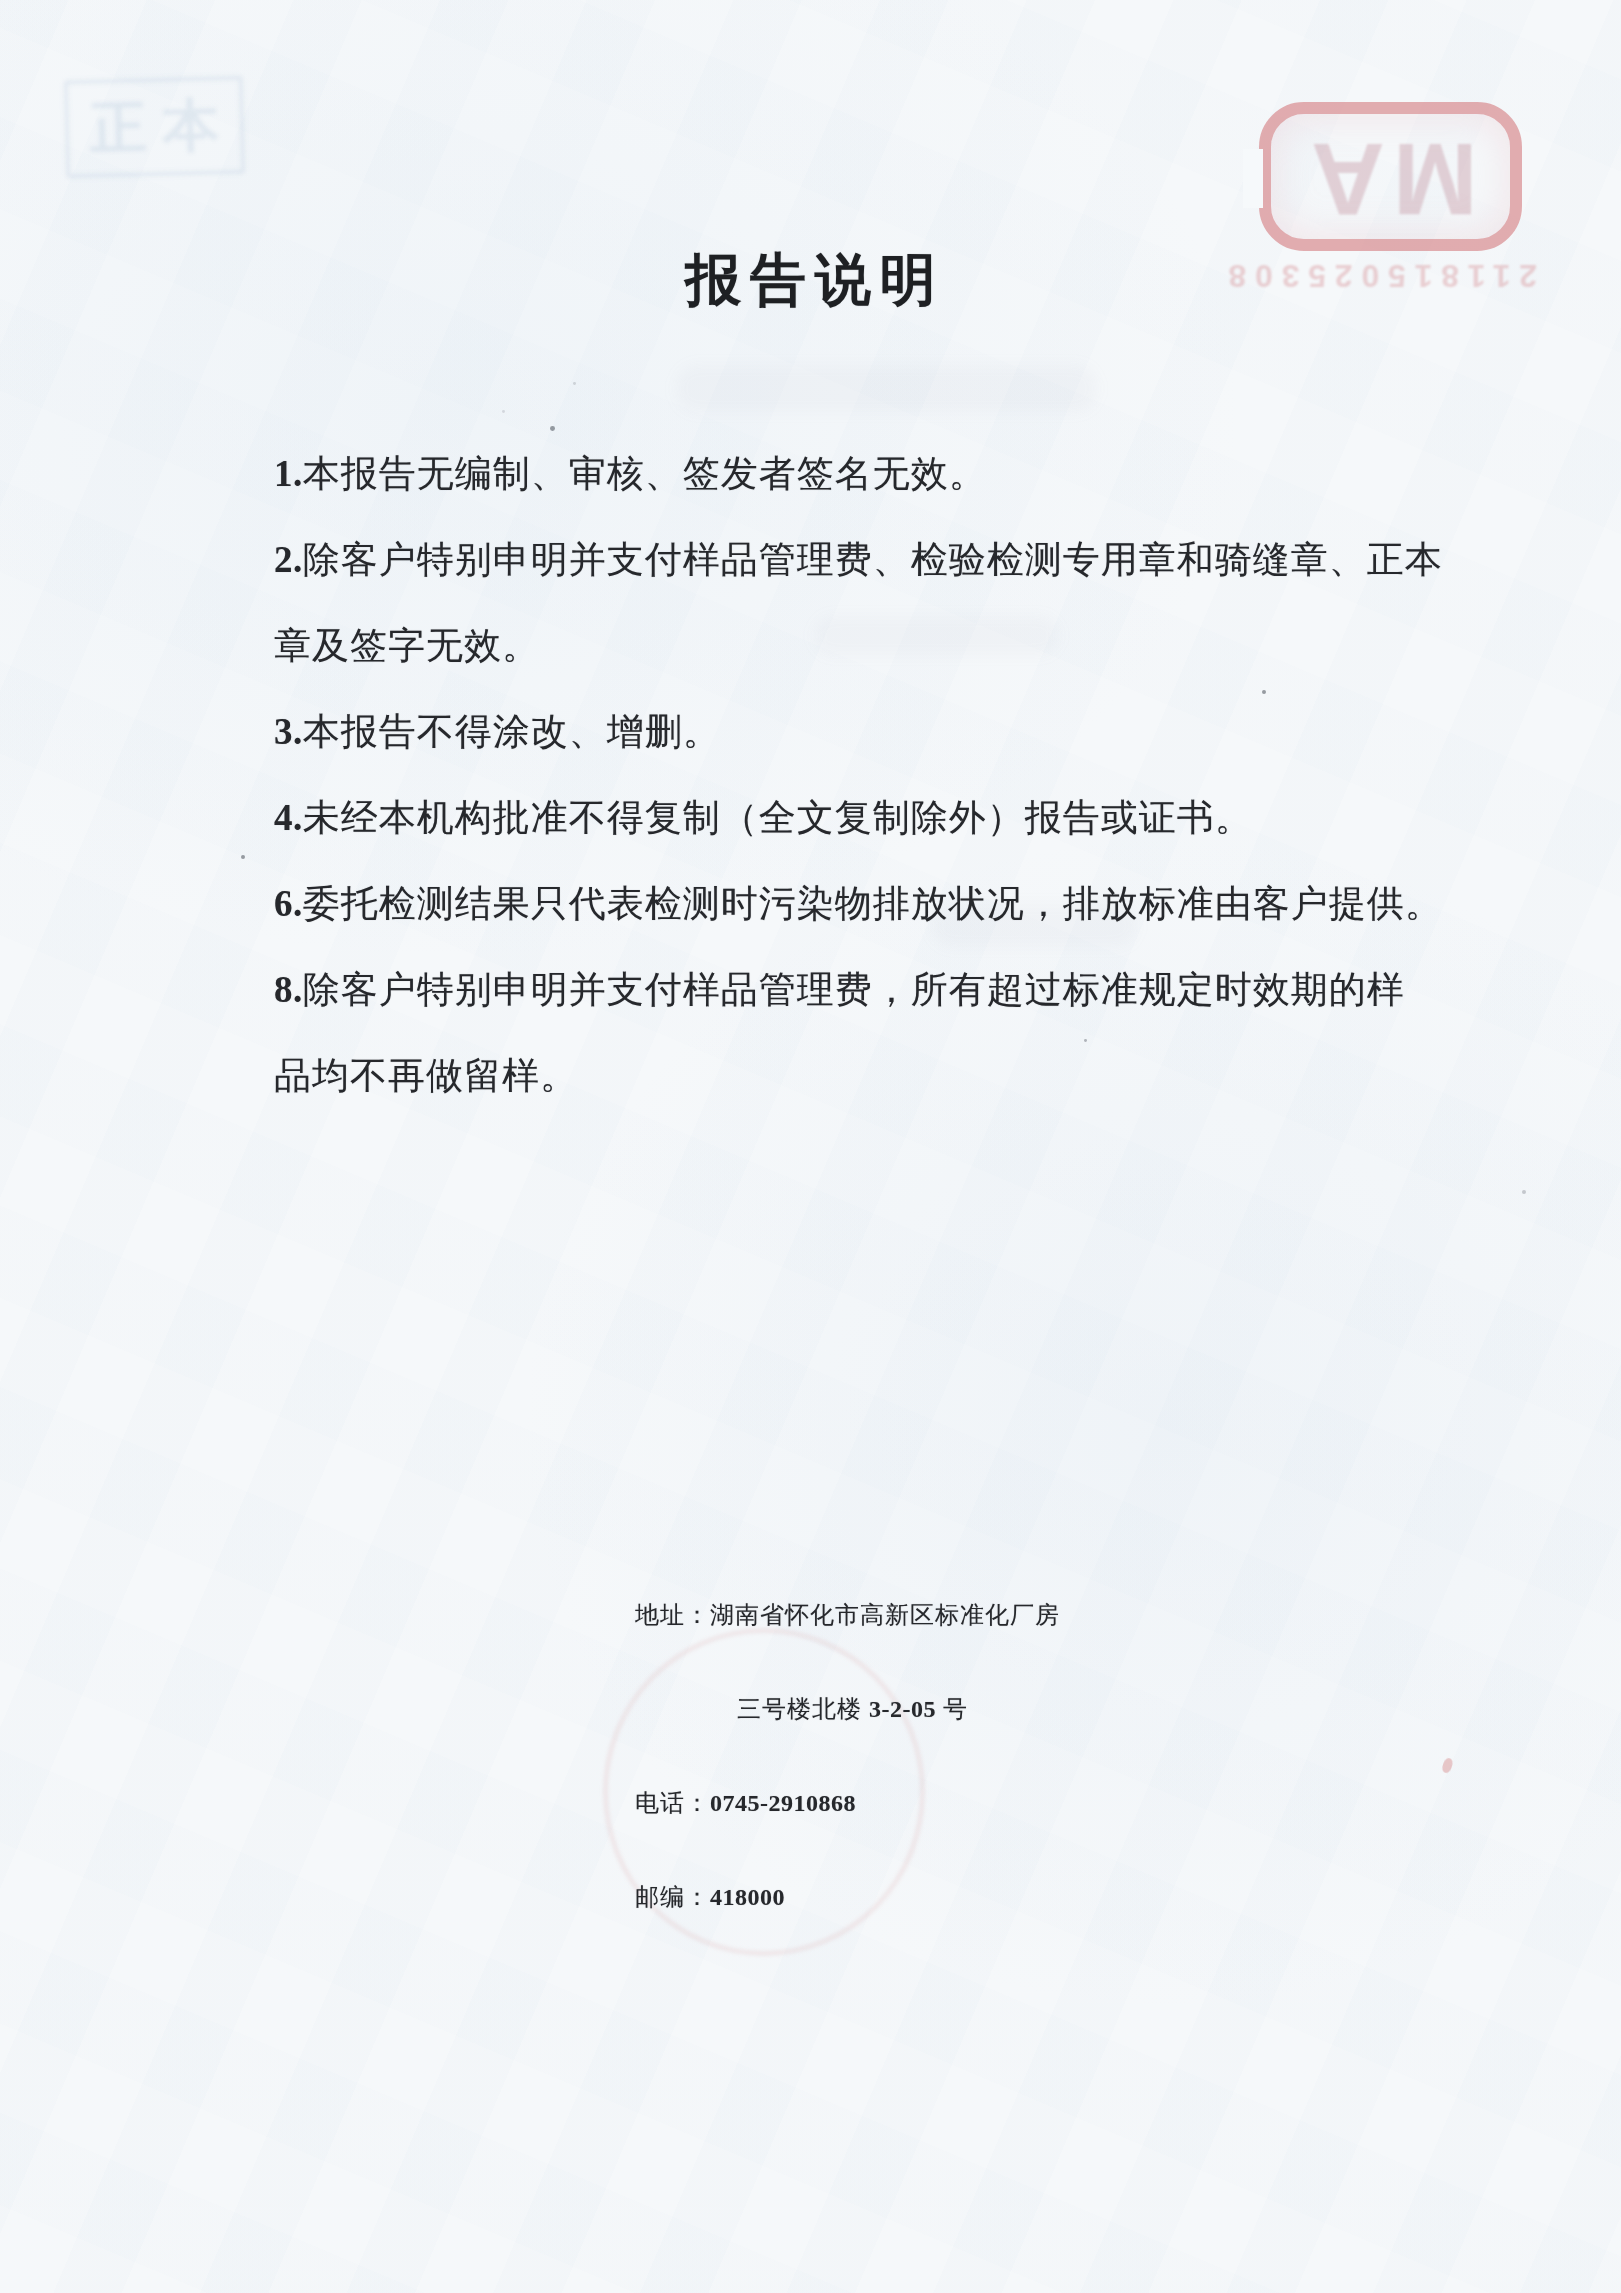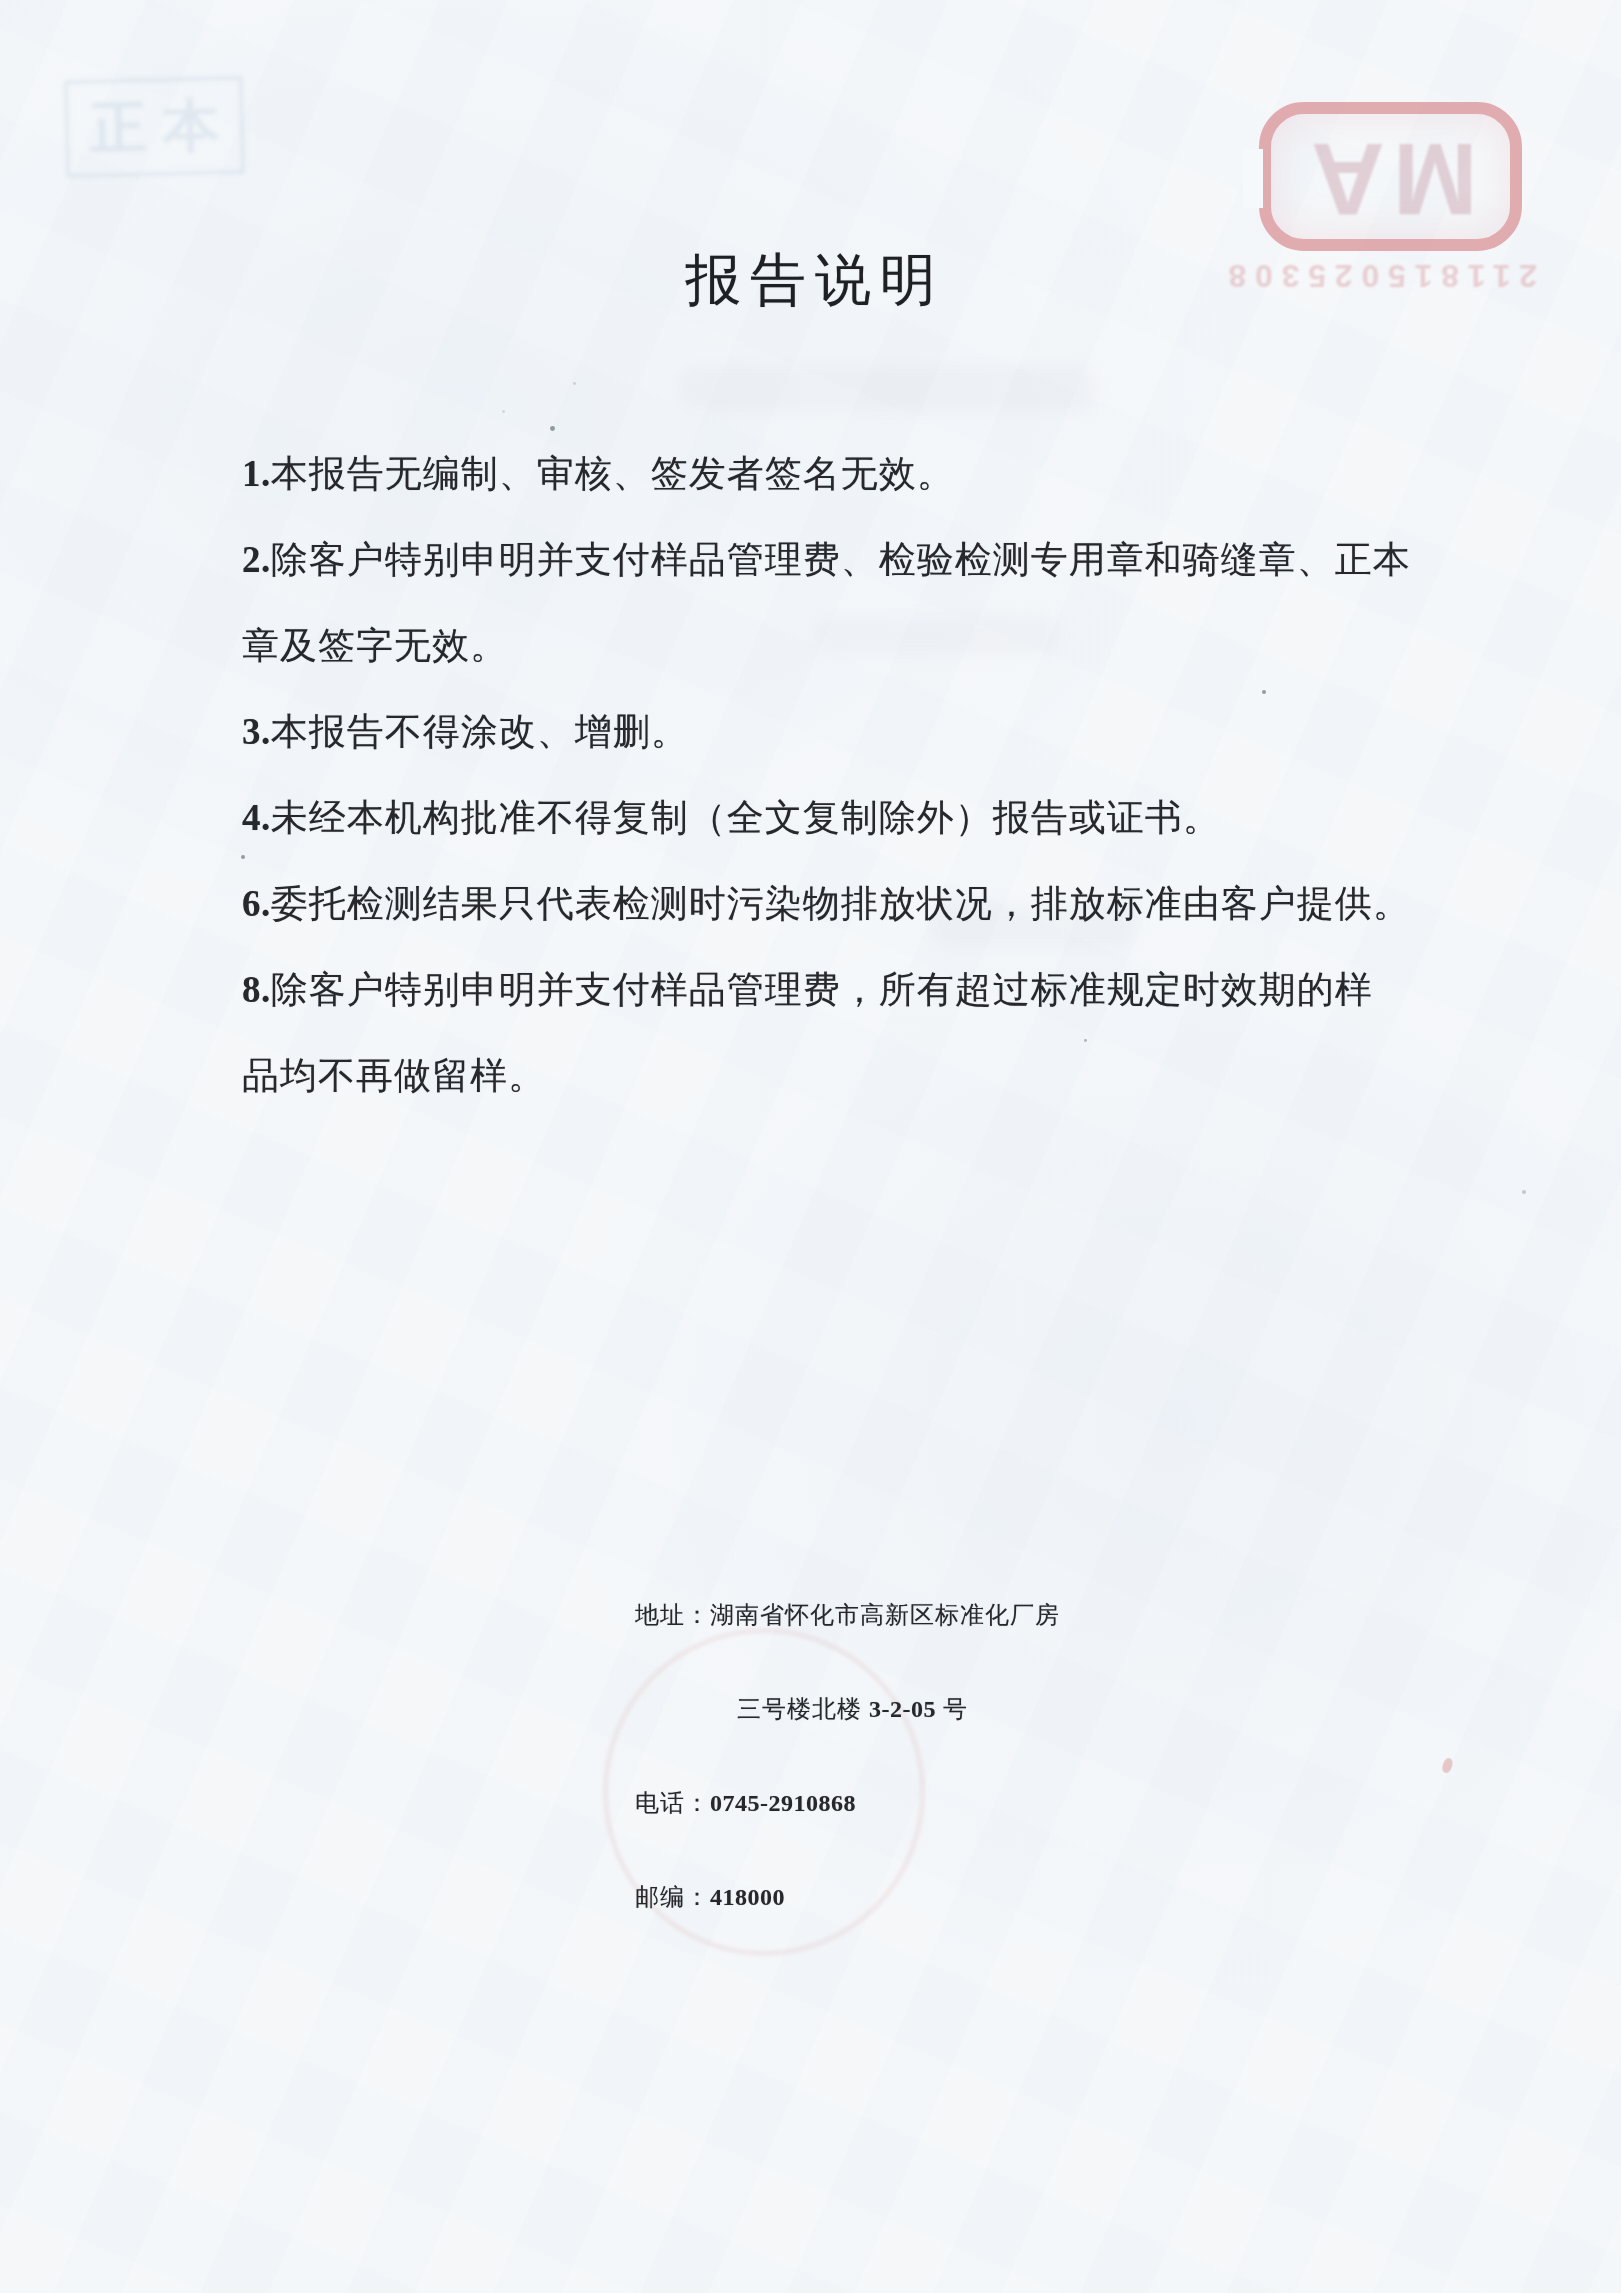--- a/index.html
+++ b/index.html
@@ -14,32 +14,32 @@
       radial-gradient(1274px 882px at 28% 18%, rgba(214,228,240,0.20), transparent 62%),
       radial-gradient(1078px 980px at 72% 62%, rgba(206,221,236,0.16), transparent 60%),
       repeating-linear-gradient(113deg, rgba(196,210,228,0.05) 0 63px, rgba(255,255,255,0.05) 63px 135px),
       repeating-linear-gradient(23deg, rgba(255,255,255,0.05) 0 82px, rgba(205,218,232,0.04) 82px 167px),
       #f5f8fa;
   }
 
   
   .doc-title{
     position:absolute;top:243px;left:0;width:100%;
-    text-align:center;font-size:56px;font-weight:400;color:#1e2023;
+    text-align:center;font-size:56px;font-weight:700;color:#1e2023;
     letter-spacing:8.8px;text-indent:8.8px;
     text-shadow:0 0 1px rgba(20,22,26,0.35);
   }
 
   
   .notes{
     position:absolute;left:242px;top:431px;width:1235px;
     font-size:37px;color:#26282c;letter-spacing:1px;
     text-shadow:0 0 1px rgba(25,28,33,0.30);
   }
-  .note-line{height:86px;line-height:86px;white-space:nowrap;}
+  .note-line{height:86px;line-height:86px;white-space:nowrap;margin-left:32px;}
   .seg-b{font-weight:700;letter-spacing:0.5px;}
 
   
   .contact{
     position:absolute;left:635px;top:1568px;
     font-size:24px;color:#26282c;letter-spacing:1px;
     text-shadow:0 0 1px rgba(25,28,33,0.30);
   }
   .contact-line{height:94px;line-height:94px;white-space:nowrap;}
   .contact-line.indent{margin-left:102px;}

